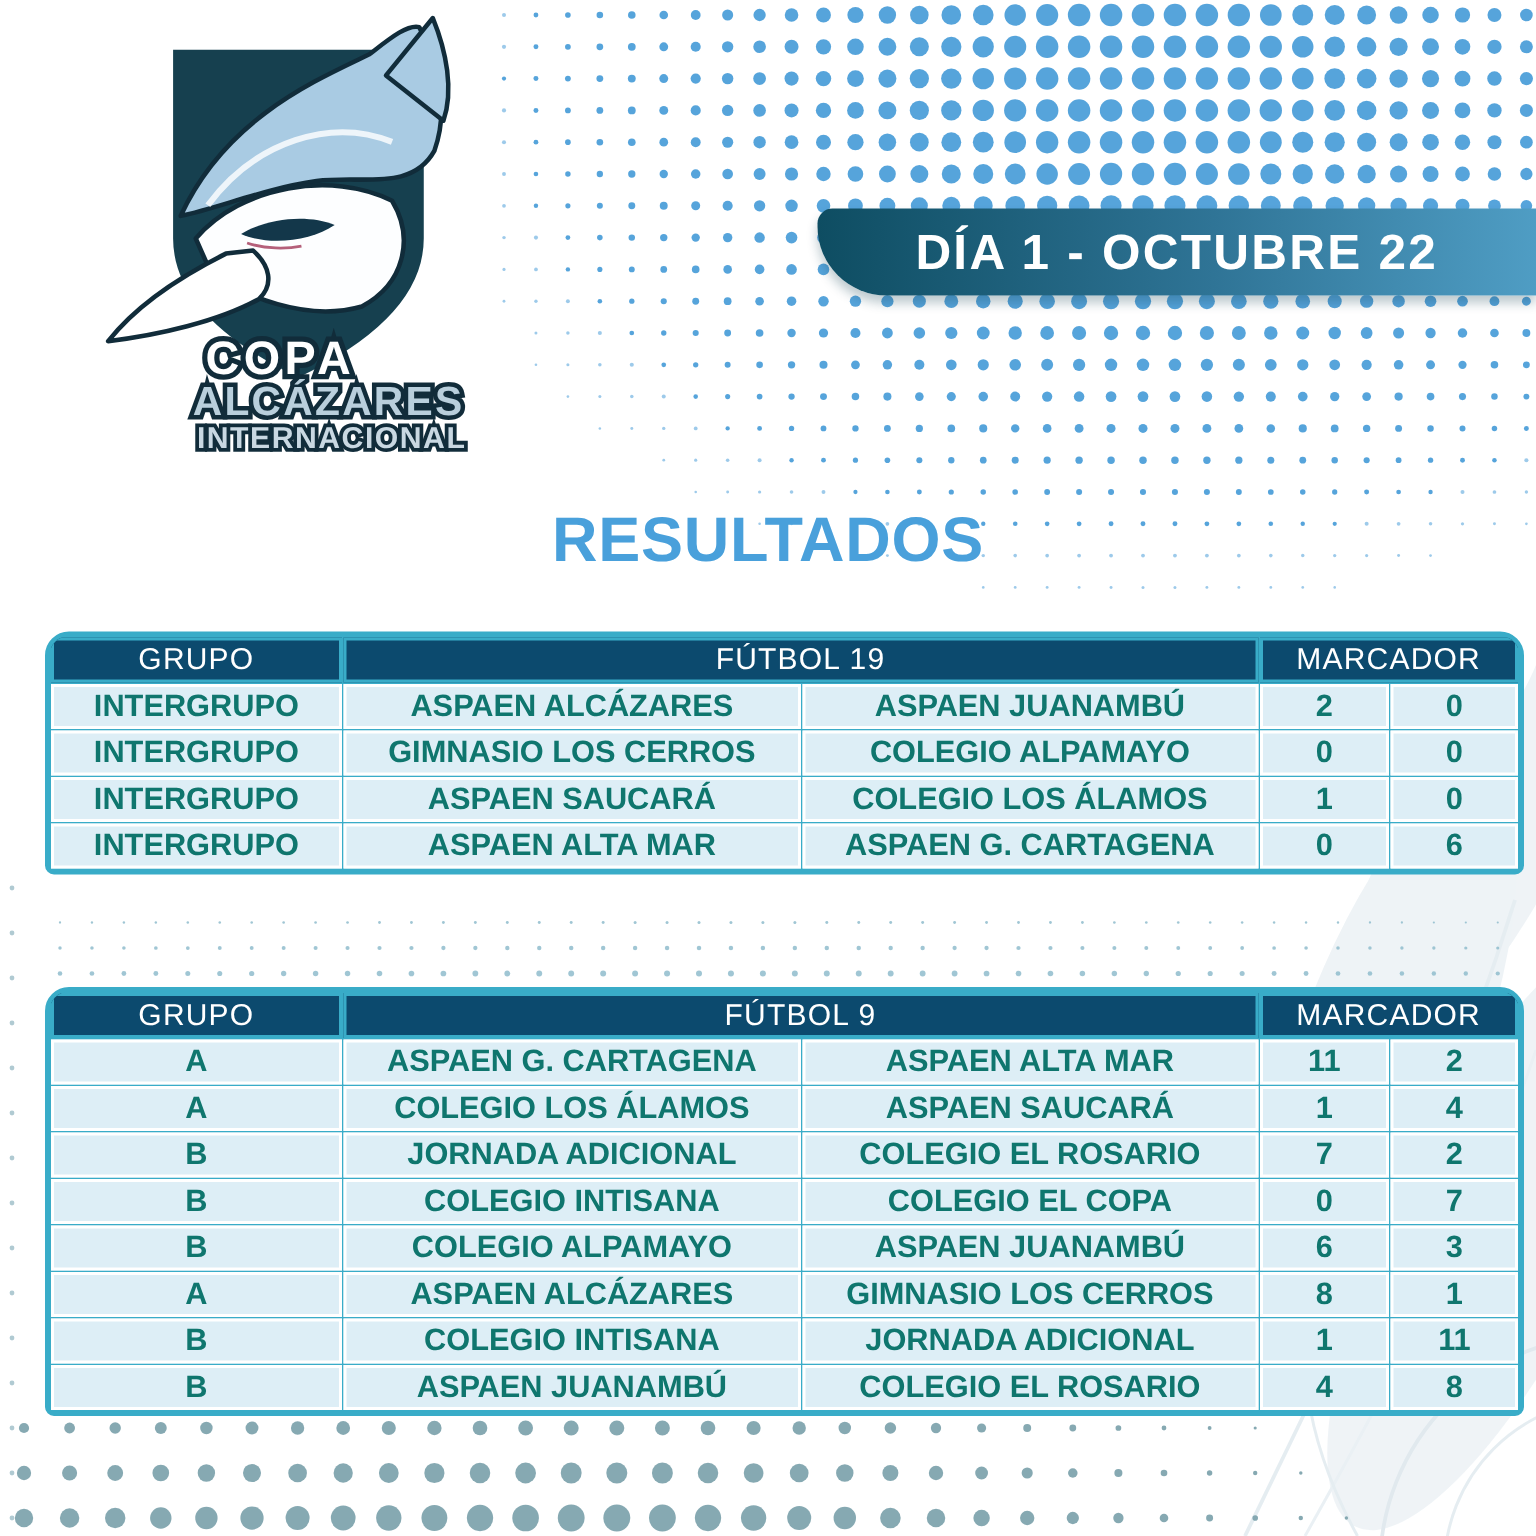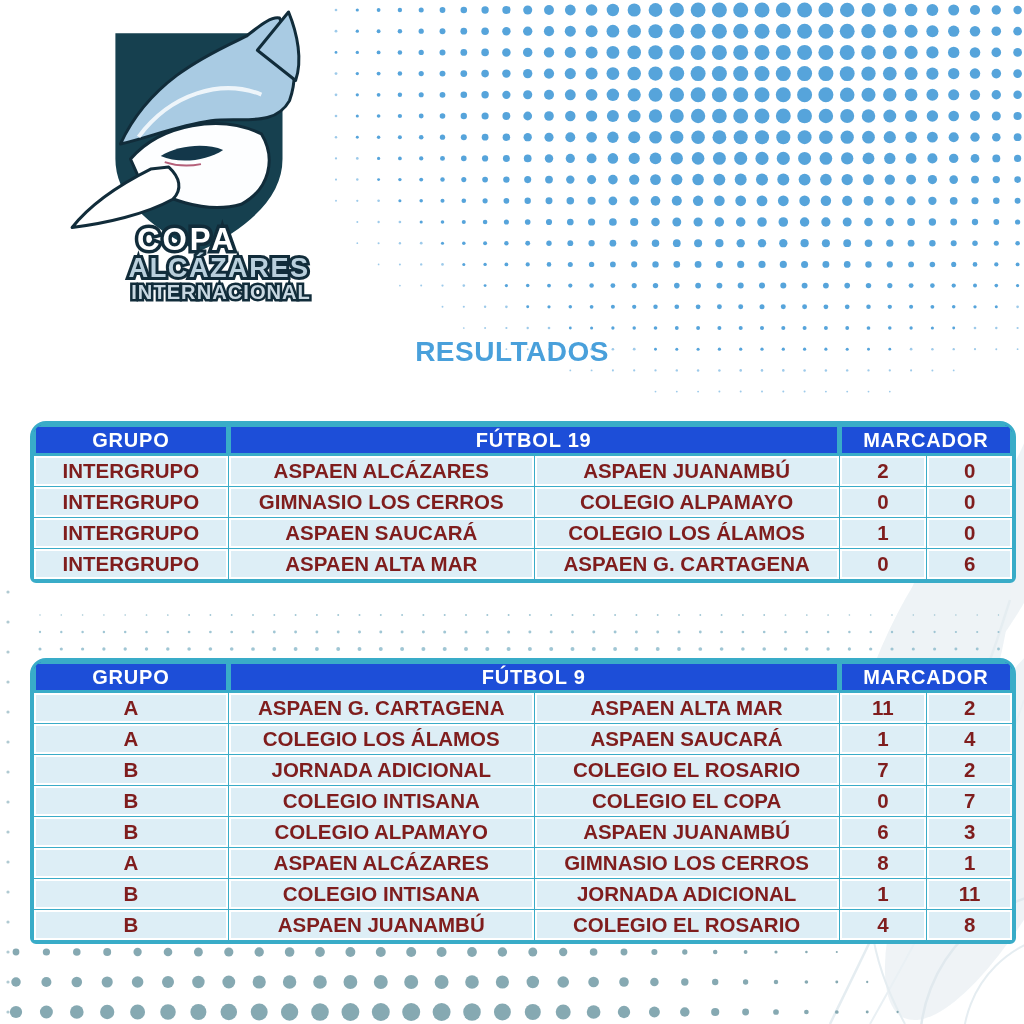--- a/index.html
+++ b/index.html
@@ -21,41 +21,41 @@
     box-shadow:0 5px 7px rgba(15,60,80,.28);
     display:flex;align-items:center;justify-content:center;
   }
   #banner .banner-label{
     color:#ffffff;font-size:33px;font-weight:bold;letter-spacing:1.5px;
   }
 
   
   #page-title{
     position:absolute;left:0;top:336px;width:1024px;z-index:2;
-    text-align:center;font-size:28px;font-weight:bold;color:#49a0db;letter-spacing:0.5px;
+    text-align:center;font-size:42px;font-weight:bold;color:#49a0db;letter-spacing:0.5px;
   }
 
   
   .score-table-wrap{
     position:absolute;left:30px;width:980px;z-index:2;
     border:3px solid #39acc8;background:#39acc8;
     border-radius:16px 16px 6px 6px;overflow:hidden;
   }
   #table1-wrap{top:421px;}
   #table2-wrap{top:658px;}
   table.score-table{
     width:100%;border-collapse:separate;border-spacing:1.5px;table-layout:fixed;
   }
   table.score-table th{
-    background:#1d4ed8;border:2.5px solid #39acc8;height:26px;
-    color:#ffffff;font-size:20px;font-weight:bold;letter-spacing:0.8px;padding:0;text-align:center;
+    background:#0c4a6e;border:2.5px solid #39acc8;height:26px;
+    color:#ffffff;font-size:20px;font-weight:normal;letter-spacing:0.8px;padding:0;text-align:center;
   }
   table.score-table td{
     background:#ddeef6;border:2.5px solid #ffffff;height:26px;
-    color:#7f1d1d;font-size:20.5px;font-weight:bold;padding:0;text-align:center;
+    color:#0f766e;font-size:20.5px;font-weight:bold;padding:0;text-align:center;
     white-space:nowrap;overflow:hidden;
   }
   col.c-group{width:19.9%;} col.c-team1{width:31.3%;} col.c-team2{width:31.2%;}
   col.c-s1{width:8.9%;} col.c-s2{width:8.7%;}
 </style>
 </head>
 <body>
 
 <div id="canvas">
 
@@ -891,20 +891,23 @@
       <path d="M 70 150 C 100 115 160 105 200 125 C 215 150 208 180 180 195 C 145 205 100 190 78 168 Z" fill="#fdfeff" stroke="#112c3a" stroke-width="3" stroke-linejoin="round"></path>
       <path d="M 90 160 C 60 175 30 195 12 218 C 45 214 85 205 112 190 C 122 180 119 168 108 158 Z" fill="#ffffff" stroke="#112c3a" stroke-width="3" stroke-linejoin="round"></path>
       <path d="M 100 147 C 118 136 145 134 162 141 C 146 152 118 155 100 147 Z" fill="#13374a"></path>
       <path d="M 104 153 C 116 157 130 157 140 155" stroke="#b5607a" stroke-width="1.8" fill="none"></path>
     </g>
     <text class="logo-text" x="126" y="240" text-anchor="middle" font-size="31" letter-spacing="3" fill="#ffffff" stroke="#112c3a" stroke-width="7">COPA</text>
     <text class="logo-text" x="158" y="267" text-anchor="middle" font-size="27" letter-spacing="1.5" fill="#b9cfdc" stroke="#112c3a" stroke-width="6">ALCÁZARES</text>
     <text class="logo-text" x="160" y="289" text-anchor="middle" font-size="20" letter-spacing="1" fill="#c9d8e2" stroke="#112c3a" stroke-width="5">INTERNACIONAL</text>
   </svg>
 
+  <div id="banner" style="background:linear-gradient(90deg,#0e4d62 0%,#2f7496 55%,#4f9dc4 100%);">
+    <span class="banner-label">DÍA 1 - OCTUBRE 22</span>
+  </div>
 
   <div id="page-title">RESULTADOS</div>
 
   <div class="score-table-wrap" id="table1-wrap">
     <table class="score-table">
       <colgroup>
         <col class="c-group">
           <col class="c-team1">
           <col class="c-team2">
           <col class="c-s1">

